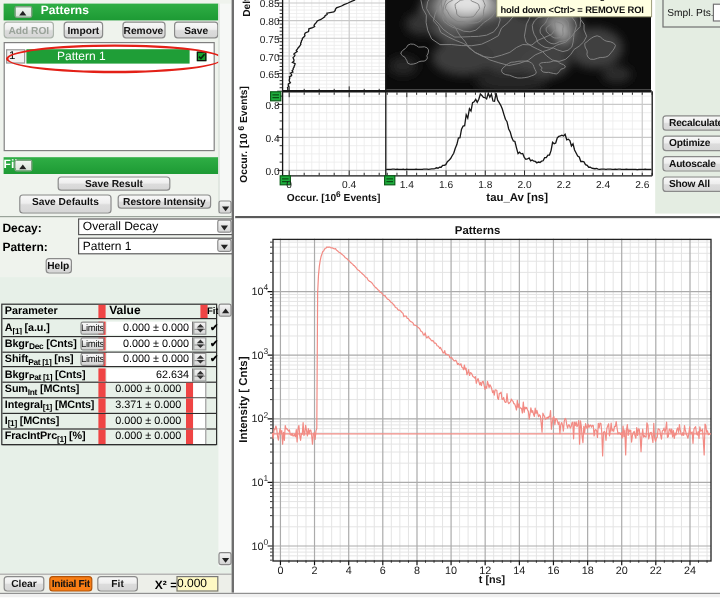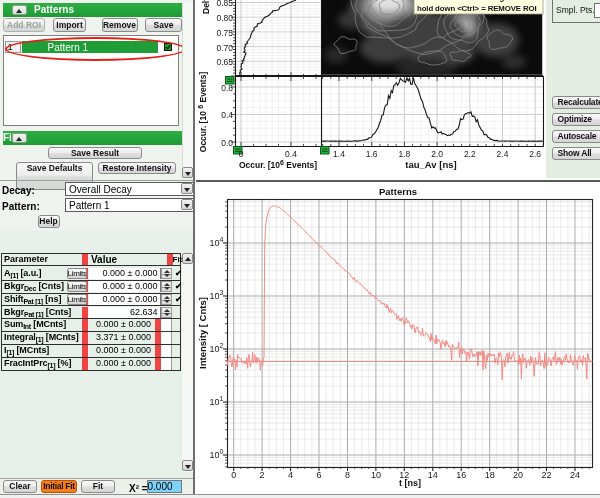--- a/index.html
+++ b/index.html
@@ -33,21 +33,21 @@
  <div class="abs" style="left:4.5px;top:40.5px;width:16px;height:12.5px;background:#f2f2f2;border:1px solid #9a9a9a;font-size:9.5px;line-height:10.5px;padding-left:2px;">1</div>
  <div class="abs" style="left:21.5px;top:40.5px;width:136px;height:12.5px;background:#1f9e37;color:#fff;font-size:10px;line-height:13px;"><span style="margin-left:26px;">Pattern 1</span></div>
  <div class="abs" style="left:163.5px;top:43px;width:8px;height:8px;background:#17a02e;border:1.2px solid #111;">
         <svg width="6" height="6" viewBox="0 0 6 6" style="position:absolute;left:0;top:0;">
           <path d="M0.8 3.2 L2.4 4.8 L5.4 1.2" stroke="#052c0a" stroke-width="1.4" fill="none"></path>
         </svg>
       </div>
  <div class="abs" style="left:5px;top:37px;width:181px;height:24px;border:2.4px solid #e32017;border-radius:50%;"></div>
  <div class="hdr" style="top:131px;"><span style="">File</span><div class="colbtn"></div></div>
  <div class="btn" style="left:48px;top:146.5px;width:94px;height:12px;line-height:10px;font-size:8.5px;color:#111;">Save Result</div>
- <div class="btn" style="left:16px;top:161.5px;width:77px;height:28px;line-height:10px;font-size:8.5px;color:#111;">Save Defaults</div>
+ <div class="btn" style="left:16px;top:161.5px;width:77px;height:16px;line-height:10px;font-size:8.5px;color:#111;">Save Defaults</div>
  <div class="btn" style="left:98px;top:161.5px;width:78px;height:12px;line-height:10px;font-size:8.5px;color:#111;">Restore Intensity</div>
  <div class="abs" style="left:182px;top:3px;width:11px;height:175px;background:#f6f8f6;border-left:1px solid #d5ddd5;"></div>
  <div class="darr" style="left:182px;top:167px;width:11px;height:11px;"></div>
  <div class="abs" style="left:0;top:179.5px;width:193px;height:1.5px;background:#9aa39a;"></div>
 
  <div class="abs" style="left:2px;top:184.5px;font-size:10px;font-weight:bold;">Decay:</div>
  <div class="combo" style="left:65px;top:181.5px;width:129.5px;height:14px;line-height:13px;">Overall Decay</div>
  <div class="darr" style="left:181px;top:183px;width:12px;height:11px;"></div>
  <div class="abs" style="left:2px;top:200.5px;font-size:10px;font-weight:bold;">Pattern:</div>
  <div class="combo" style="left:65px;top:197.5px;width:129.5px;height:14px;line-height:13px;">Pattern 1</div>
@@ -118,21 +118,21 @@
       </div>
  <div class="abs" style="left:181.5px;top:253px;width:11.5px;height:219px;background:#f6f8f6;"></div>
  <div class="uarr" style="left:181.5px;top:253px;width:11.5px;height:11px;"></div>
  <div class="darr" style="left:181.5px;top:460px;width:11.5px;height:11px;"></div>
 
  <div class="abs" style="left:0;top:478px;width:193px;height:16px;background:#edefe9;border-top:1px solid #a8a8a8;"></div>
  <div class="btn" style="left:3px;top:480px;width:34px;height:13px;line-height:11px;font-size:8.5px;color:#111;">Clear</div>
  <div class="btn" style="left:41px;top:480px;width:36px;height:13px;line-height:11px;font-size:8.5px;letter-spacing:-0.3px;background:#f87d14;border-color:#b35408;color:#111;">Initial Fit</div>
  <div class="btn" style="left:81px;top:480px;width:34px;height:13px;line-height:11px;font-size:8.5px;color:#111;">Fit</div>
  <div class="abs" style="left:129px;top:482.5px;font-size:10px;font-weight:bold;">X² =</div>
- <div class="abs" style="left:146.5px;top:480px;width:35px;height:13px;background:#7dd3fc;border:1px solid #777;font-size:10px;line-height:11px;text-align:right;padding-right:19px;">0.000</div>
+ <div class="abs" style="left:146.5px;top:480px;width:35px;height:13px;background:#fef9c3;border:1px solid #777;font-size:10px;line-height:11px;text-align:right;padding-right:19px;">0.000</div>
 </div>
 <div class="abs" style="left:193px;top:0;width:2px;height:494px;background:#6e6e6e;"></div>
 
 <div class="abs" style="left:196px;top:0;width:404px;height:181px;background:#fff;"></div>
 <div class="abs" style="left:546px;top:0;width:54px;height:178px;background:#e4ede2;"></div>
 <div class="abs" style="left:551.5px;top:-8px;width:60px;height:30.5px;border:1px solid #707070;background:#e4ede2;"></div>
 <div class="abs" style="left:556px;top:4.5px;font-size:8.5px;color:#111;">Smpl. Pts.:</div>
 <div class="abs" style="left:594px;top:3px;width:12px;height:15px;background:#fff;border:1px solid #707070;"></div>
 <div class="btn" style="left:551.5px;top:96px;width:57px;height:12.5px;line-height:11px;font-size:8.5px;text-align:left;padding-left:5px;letter-spacing:-0.2px;">Recalculate</div>
 <div class="btn" style="left:551.5px;top:113px;width:57px;height:12.5px;line-height:11px;font-size:8.5px;text-align:left;padding-left:5px;letter-spacing:-0.2px;">Optimize</div>

